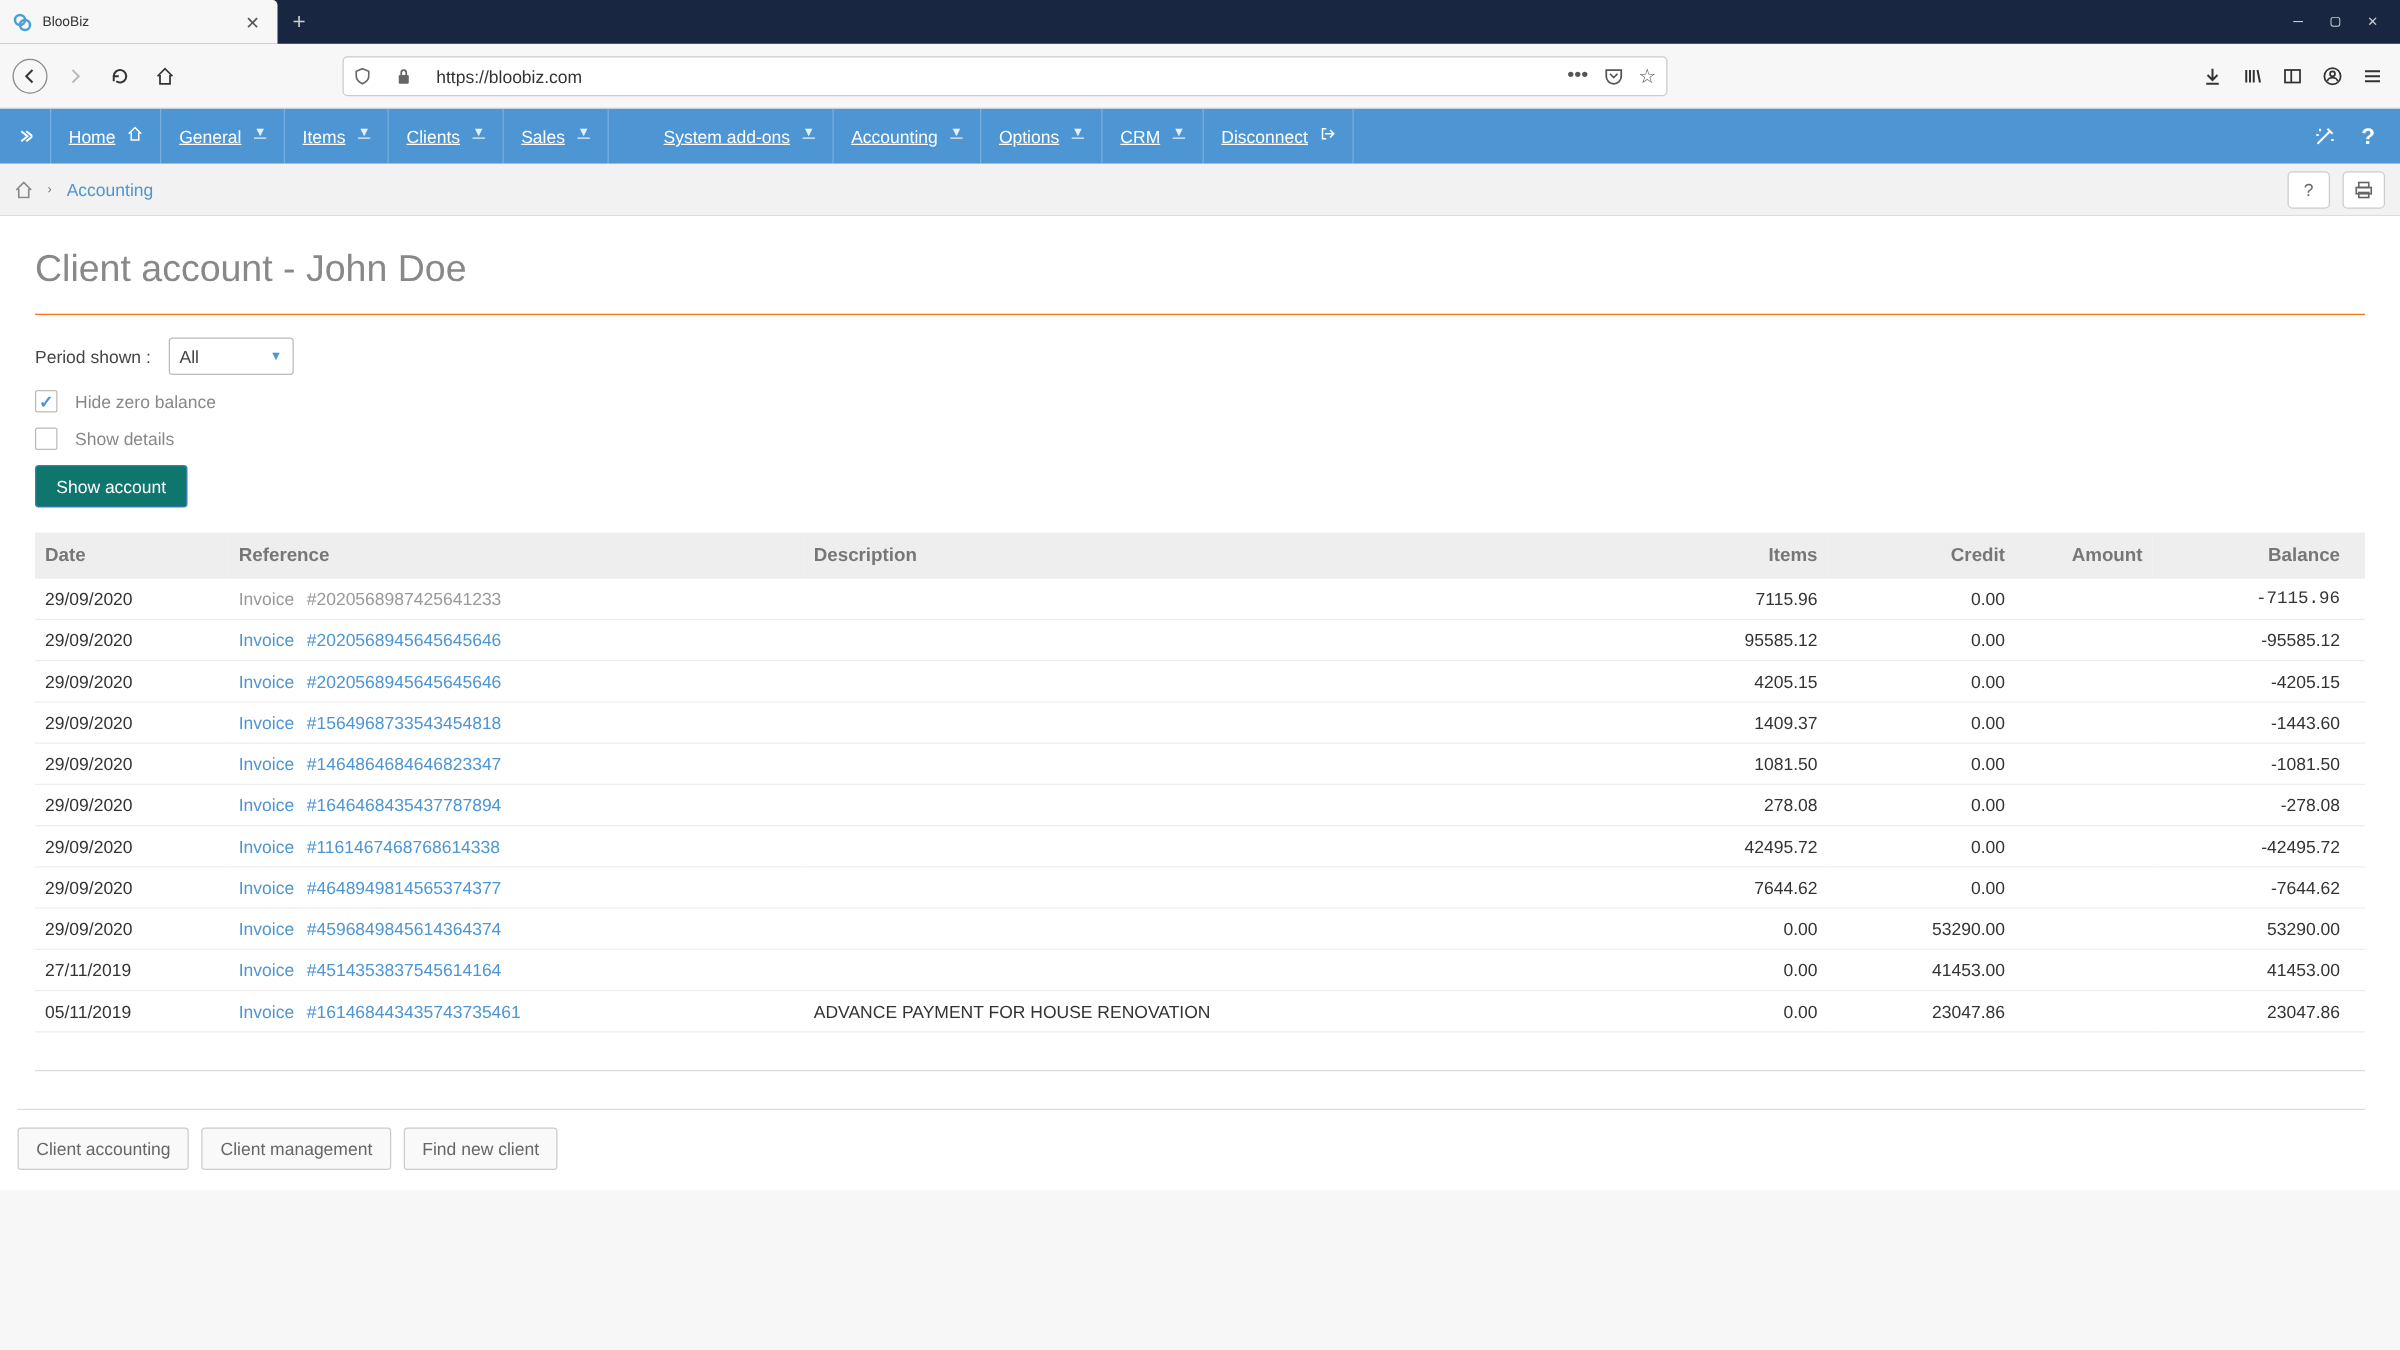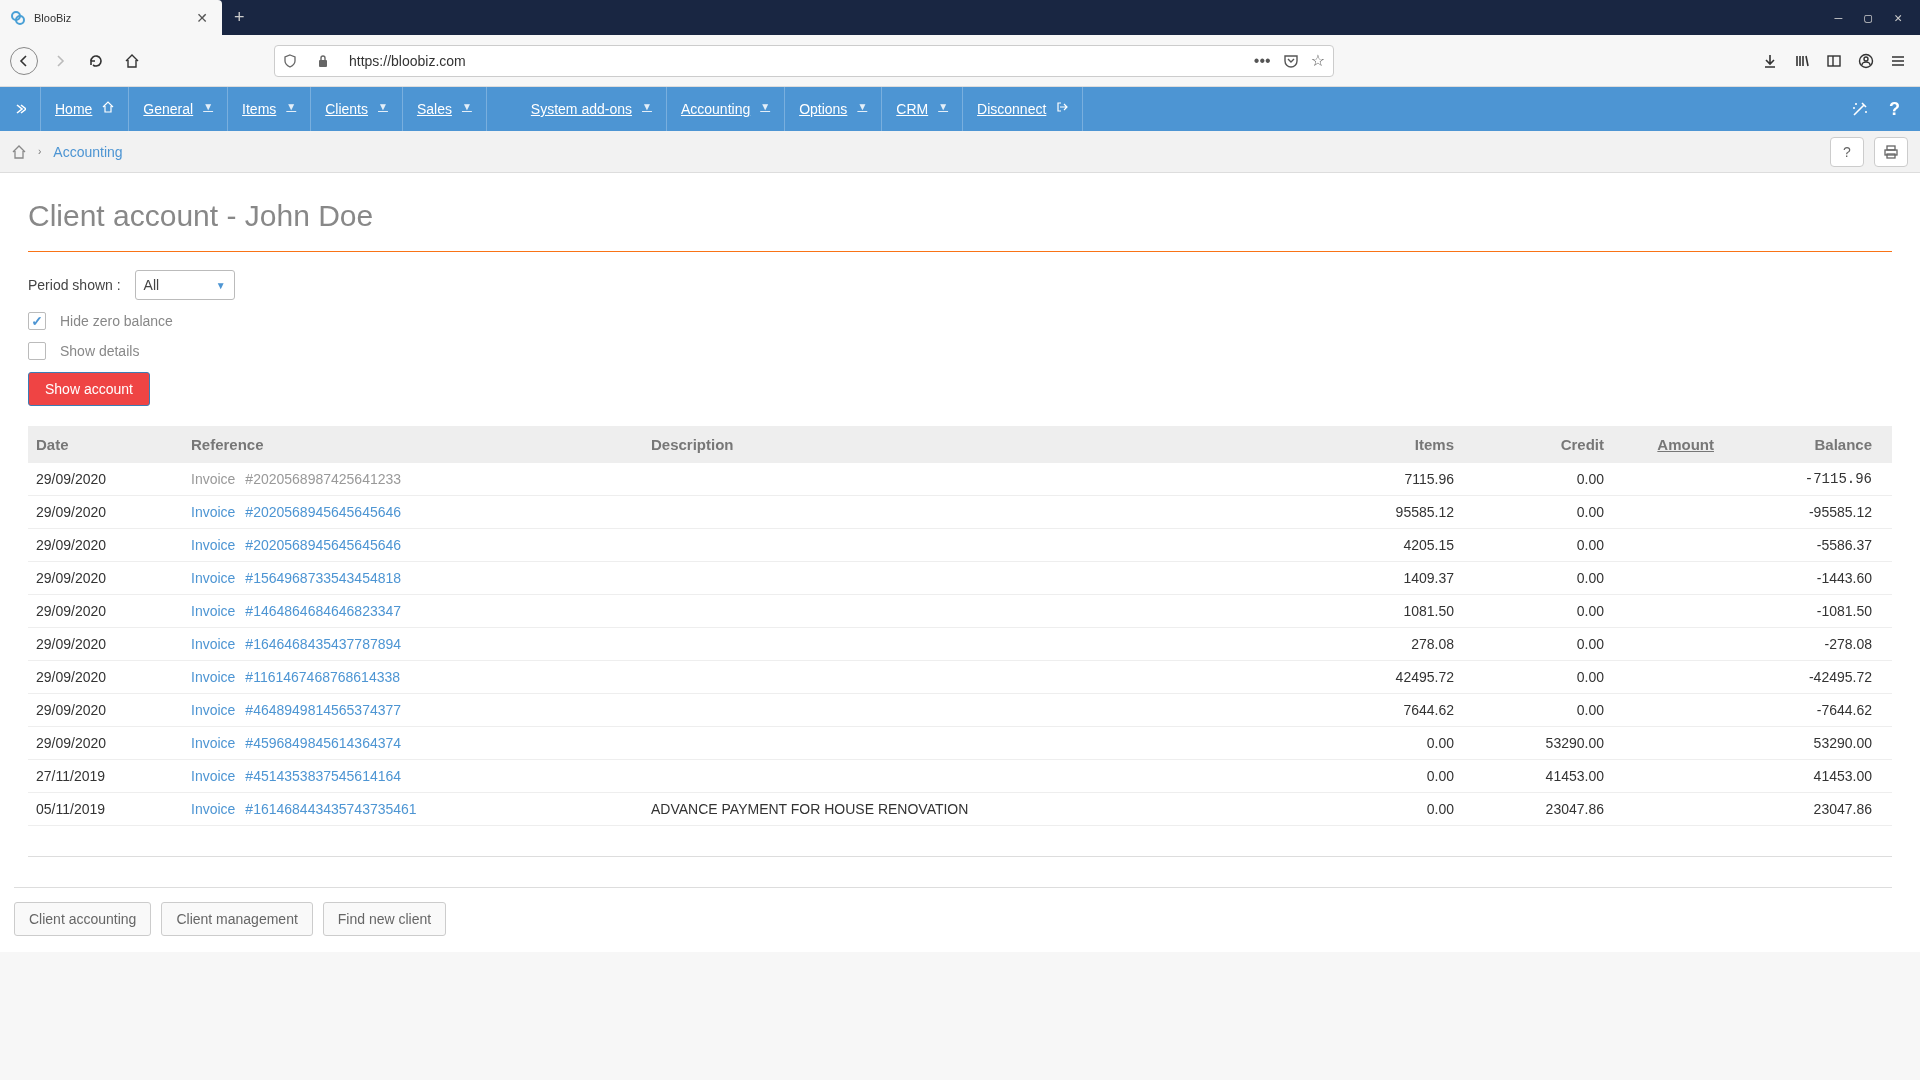--- a/index.html
+++ b/index.html
@@ -44,21 +44,21 @@
 .content { background:#fff; padding: 16px 28px; }
 .page-title { color:#888; font-size:30px; font-weight:400; padding: 10px 0 18px 0; border-bottom:1px solid #f97316; }
 
 .controls { padding: 18px 0 10px 0; }
 .row { display:flex; align-items:center; gap:14px; margin-bottom:12px; font-size:14px; color:#444; }
 .select { border:1px solid #bbb; border-radius:3px; height:30px; width:100px; display:flex; align-items:center; justify-content:space-between; padding:0 8px; background:#fff; cursor:pointer; }
 .select .sel-caret { color:#4d95d3; font-size:10px; }
 .checkbox { width:18px; height:18px; border:1px solid #bbb; border-radius:2px; display:flex; align-items:center; justify-content:center; background:#fff; cursor:pointer; }
 .checkbox.checked::after { content:'✓'; color:#4d95d3; font-size:14px; font-weight:bold; }
 .check-label { color:#888; }
-.btn-primary { background:#ef4444; color:#fff; border:1px solid #3b7db5; border-radius:3px; padding:8px 16px; font-size:14px; cursor:pointer; }
+.btn-primary { background:#0f766e; color:#fff; border:1px solid #3b7db5; border-radius:3px; padding:8px 16px; font-size:14px; cursor:pointer; }
 
 .table { width:100%; border-collapse:collapse; margin-top:10px; }
 .table th { background:#eeeeee; color:#777; font-weight:600; text-align:left; padding:10px 8px; font-size:15px; }
 .table th.num { text-align:right; }
 .table td { padding:8px 8px; border-bottom:1px solid #eee; font-size:14px; color:#333; }
 .table td.num { text-align:right; }
 .table td a { color:#4d95d3; text-decoration:none; }
 .table td a .prefix { margin-right:10px; }
 .muted { color:#999; }
 
@@ -278,21 +278,21 @@
     </div>
 
     <table class="table">
       <thead>
         <tr>
           <th style="width:155px;">Date</th>
           <th style="width:460px;">Reference</th>
           <th>Description</th>
           <th class="num" style="width:130px;">Items</th>
           <th class="num" style="width:150px;">Credit</th>
-          <th class="num" style="width:110px;text-decoration:underline;">Amount</th>
+          <th class="num" style="width:110px;">Amount</th>
           <th class="num" style="width:170px; padding-right:20px;">Balance</th>
         </tr>
       </thead>
       <tbody id="table-body">
           <tr>
             <td>29/09/2020</td>
             <td><span class="muted"><span class="prefix" style="margin-right:10px;">Invoice</span>#2020568987425641233</span></td>
             <td></td>
             <td class="num">7115.96</td>
             <td class="num">0.00</td>
@@ -308,21 +308,21 @@
             <td class="num"></td>
             <td class="num" style="padding-right:20px;">-95585.12</td>
           </tr>
           <tr>
             <td>29/09/2020</td>
             <td><a href="#"><span class="prefix">Invoice</span>#2020568945645645646</a></td>
             <td></td>
             <td class="num">4205.15</td>
             <td class="num">0.00</td>
             <td class="num"></td>
-            <td class="num" style="padding-right:20px;">-5586.37</td>
+            <td class="num" style="padding-right:20px;">-4205.15</td>
           </tr>
           <tr>
             <td>29/09/2020</td>
             <td><a href="#"><span class="prefix">Invoice</span>#1564968733543454818</a></td>
             <td></td>
             <td class="num">1409.37</td>
             <td class="num">0.00</td>
             <td class="num"></td>
             <td class="num" style="padding-right:20px;">-1443.60</td>
           </tr>

